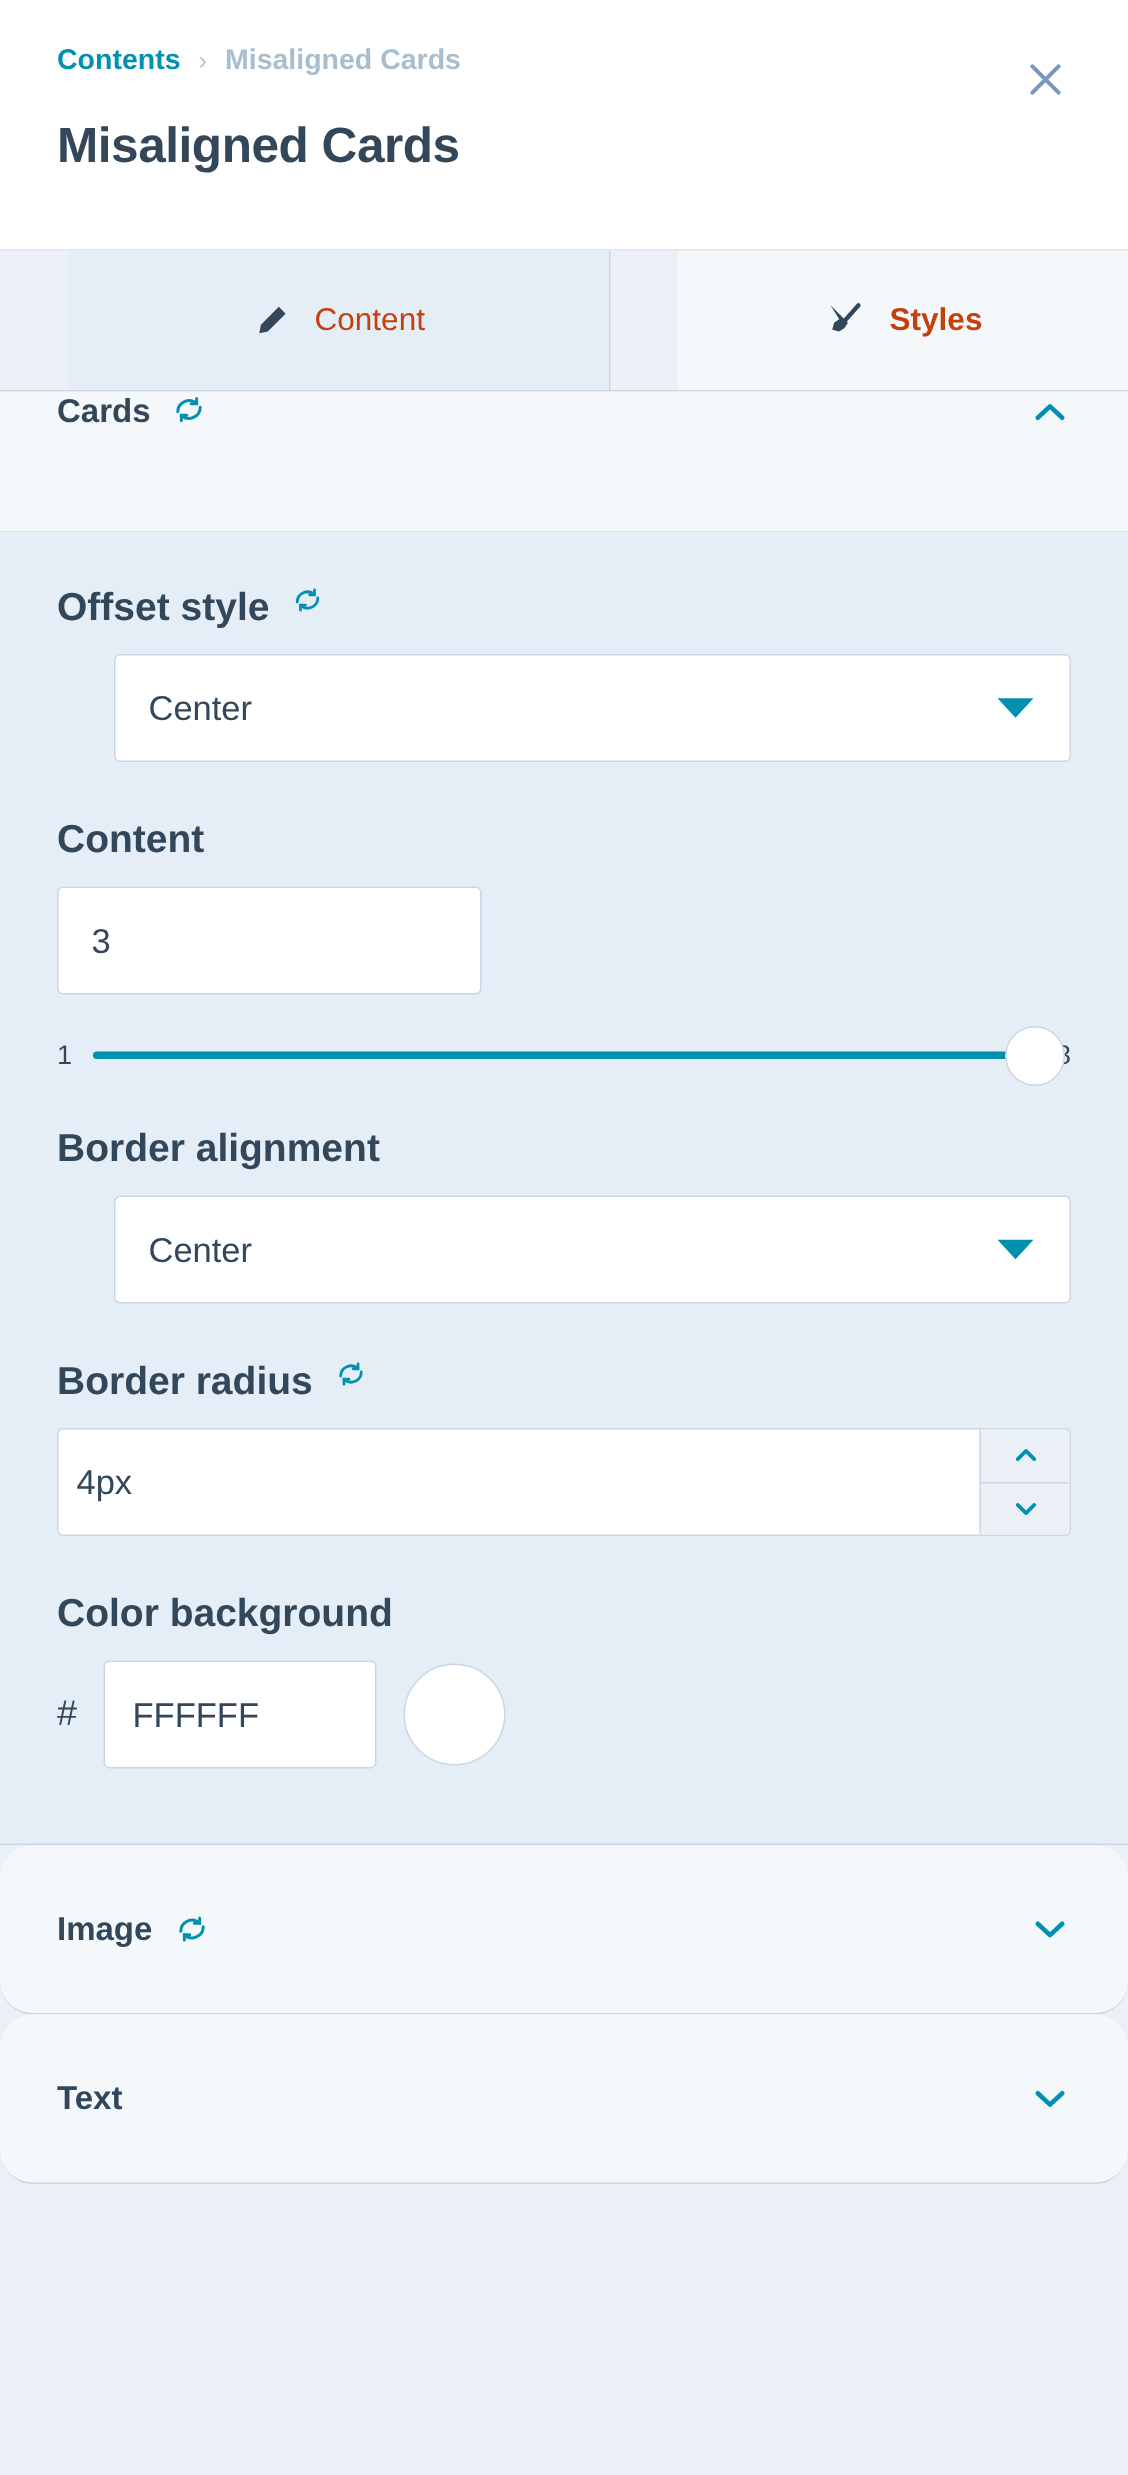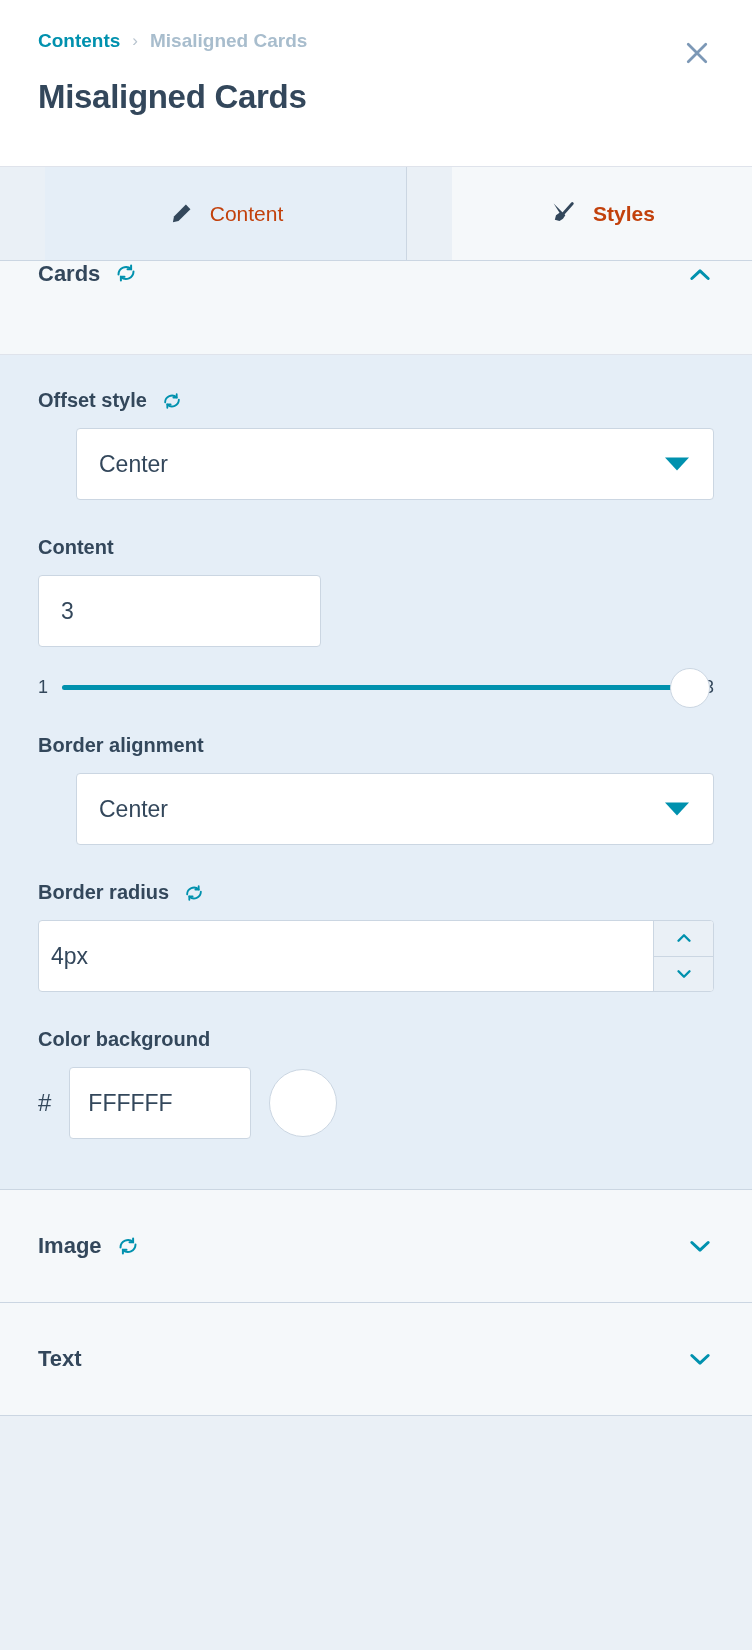--- a/index.html
+++ b/index.html
@@ -98,22 +98,22 @@
   
   .section-body {
     background: #e5eef7;
     padding: 34px 38px 40px 38px;
     border-bottom: 1px solid #cbd6e2;
   }
   .field { margin-bottom: 36px; }
   .field:last-child { margin-bottom: 10px; }
   .field-label {
     display: flex;
-    align-items: flex-end;
-    font-size: 20px;
+    align-items: flex-start;
+    font-size: 26px;
     font-weight: bold;
     color: #33475b;
     margin-bottom: 16px;
   }
 
   .select-box {
     position: relative;
     background: #ffffff;
     border: 1px solid #cbd6e2;
     border-radius: 4px;
@@ -243,20 +243,21 @@
 
   
   .collapsed-section {
     display: flex;
     align-items: center;
     padding: 0 38px;
     height: 113px;
     background: #f5f8fa;
     border-bottom: 1px solid #cbd6e2;
     cursor: pointer;
+    border-radius: 22px;
   }
 </style>
 </head>
 <body>
 
 <div class="header">
   <div class="breadcrumb">
     <span class="crumb-link">Contents</span>
     <span class="crumb-sep">›</span>
     <span class="crumb-current">Misaligned Cards</span>

